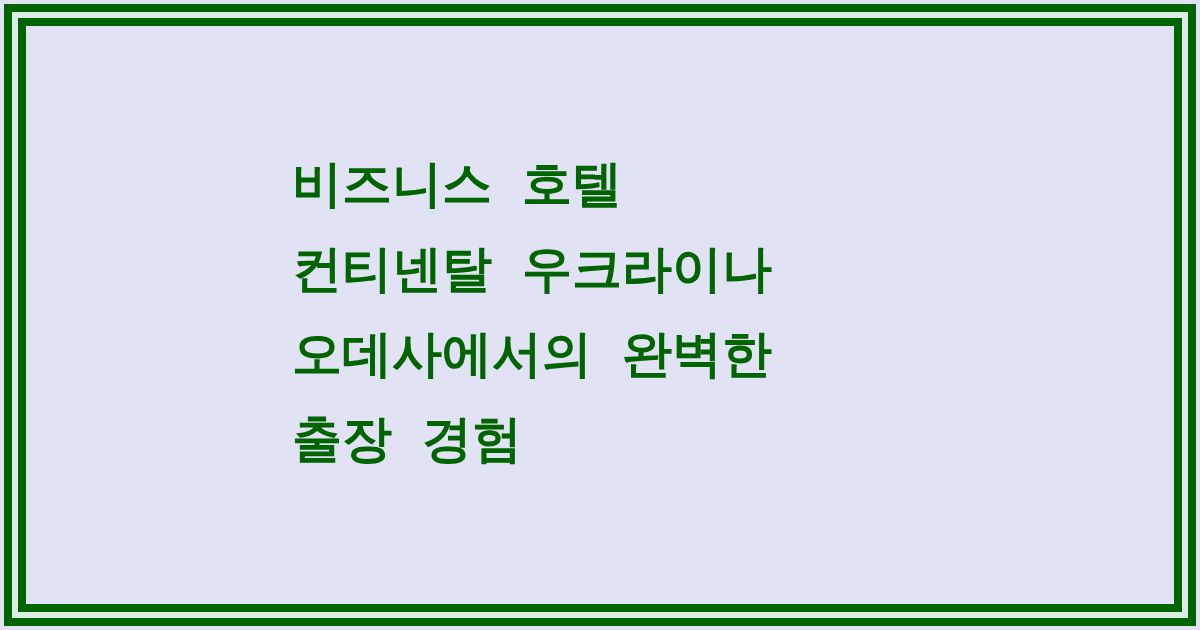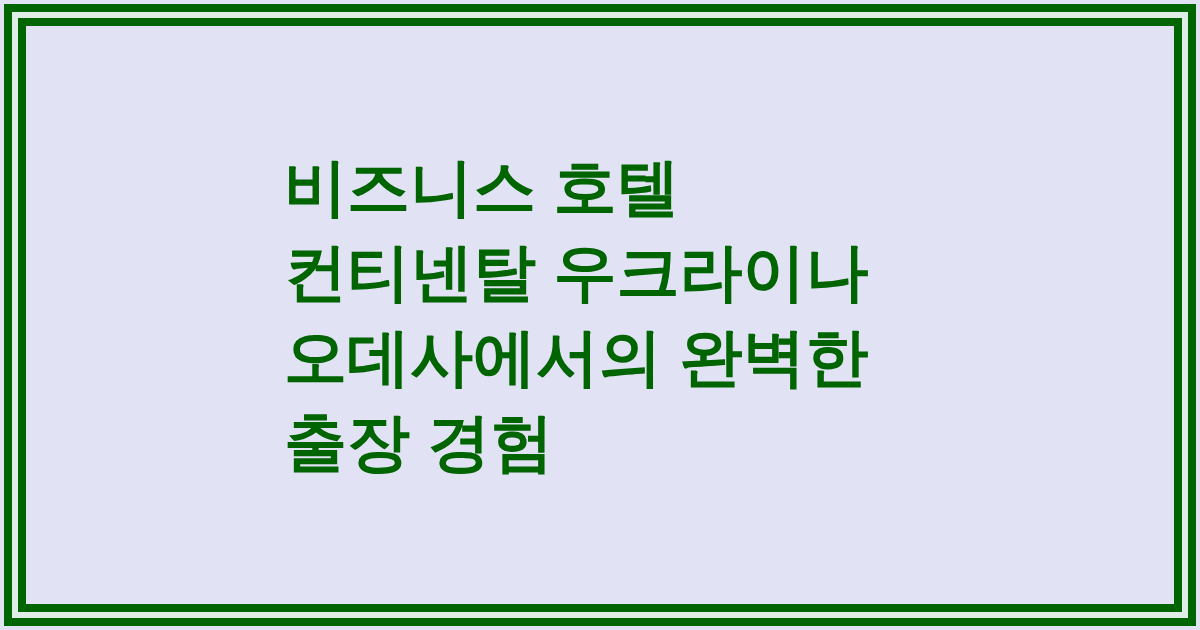--- a/index.html
+++ b/index.html
@@ -49,24 +49,24 @@
 
   
   .headline-wrap {
     box-sizing: border-box;
     width: 100%;
     padding-left: 258px;
     padding-right: 40px;
   }
 
   .headline {
-    margin: 0;
+    margin: 8px;
     color: #006400;
-    font-family: Liberation Sans, sans-serif;
-    font-size: 63px;
+    font-family: Liberation Mono, monospace;
+    font-size: 50px;
     font-weight: 700;
     line-height: 85px;
     letter-spacing: 0px;
     text-align: left;
     white-space: pre-line;
     word-break: keep-all;
   }
 </style>
 </head>
 <body>

